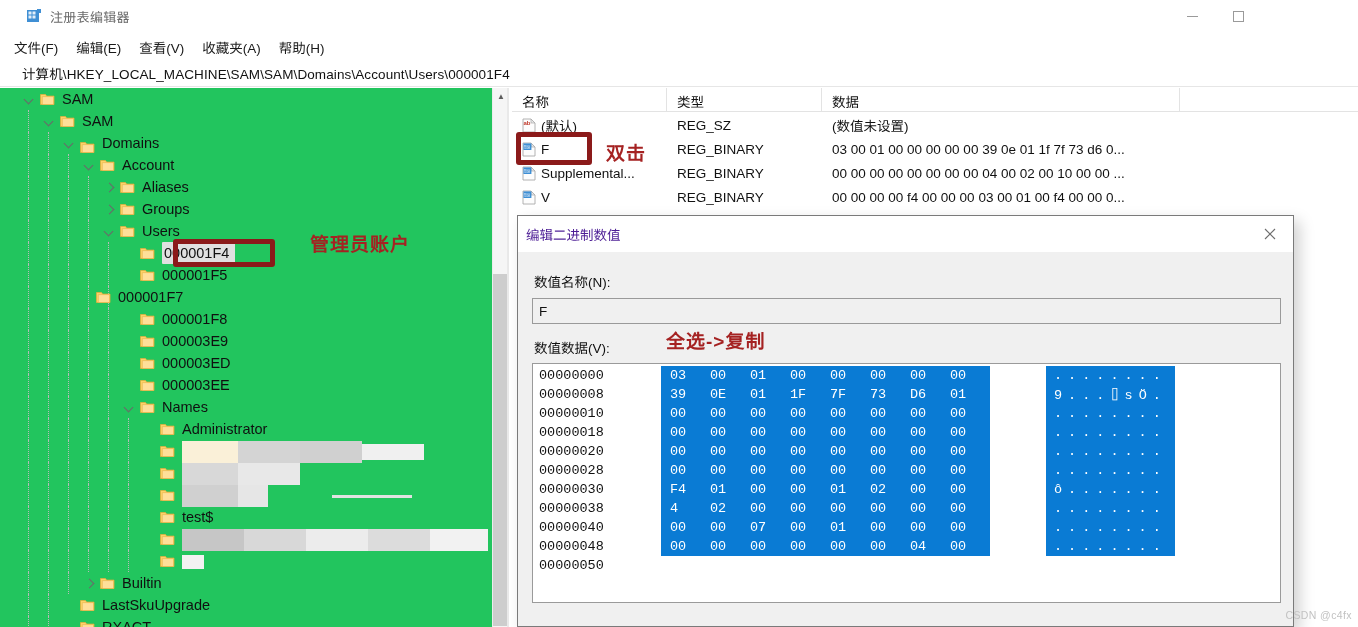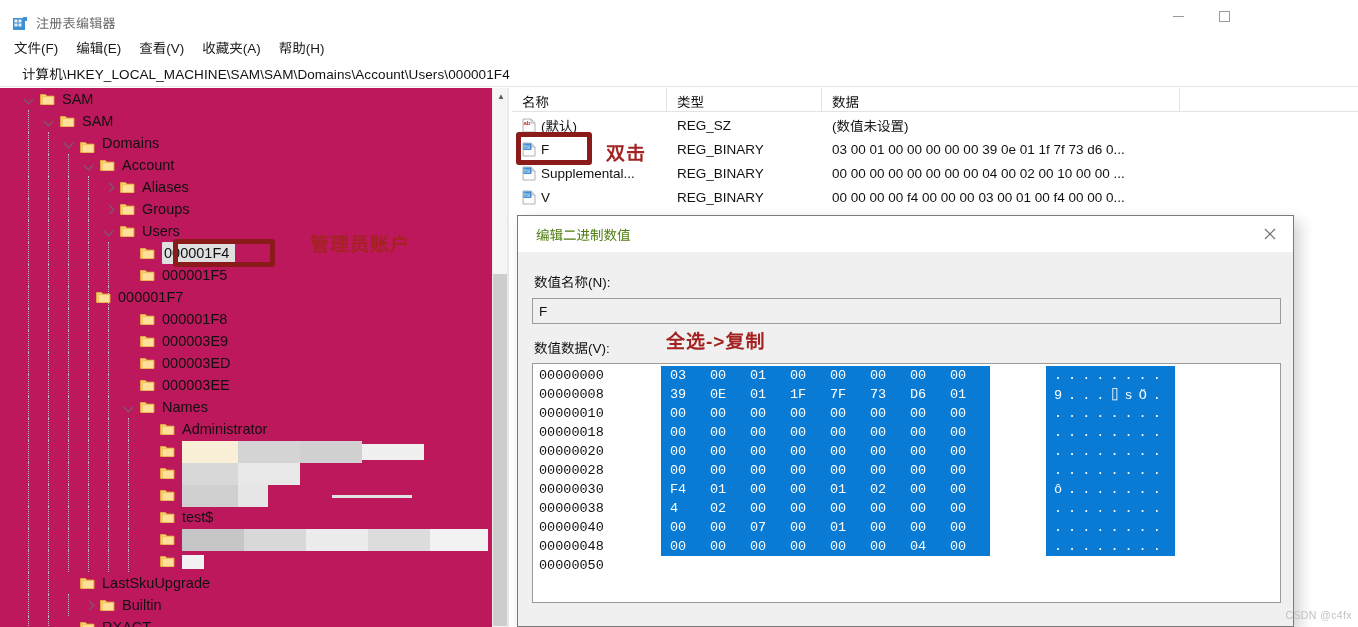--- a/index.html
+++ b/index.html
@@ -14,24 +14,24 @@
   }
   #app {
     position: relative;
     width: 1358px; height: 627px;
     background: #ffffff;
     overflow: hidden;
   }
 
   
   .titlebar {
-    position: absolute; left: 2px; top: 0;
+    position: absolute; left: 16px; top: 0;
     width: 1245px; height: 32px;
     background: #ffffff;
-    display: flex; align-items: flex-end;
+    display: flex; align-items: center;
   }
   .title-icon {
     width: 16px; height: 16px;
     margin-left: 10px; margin-right: 8px;
     position: relative; flex: none;
   }
   .title-icon .glyph { display:block; }
   .title-text {
     font-size: 13px; color: #6a6a6a;
     letter-spacing: .3px;
@@ -81,21 +81,21 @@
   }
   .addr-underline {
     position: absolute; left: 0; top: 86px;
     width: 1358px; height: 1px; background: #e6e6e6;
   }
 
   
   .tree-pane {
     position: absolute; left: 0; top: 88px;
     width: 492px; height: 539px;
-    background: #be185d;
+    background: #22c55e;
     overflow: hidden;
   }
   .splitter {
     position: absolute; left: 507px; top: 88px;
     width: 2px; height: 539px;
     background: #e9e9e9;
   }
 
   
   .tree-scroll {
@@ -217,22 +217,22 @@
     background: #f0f0f0;
     border: 1px solid #7a7a7a;
     box-shadow: 6px 6px 14px rgba(0,0,0,0.18);
   }
   .dlg-title {
     height: 37px; background: #ffffff;
     display: flex; align-items: center;
     border-bottom: 1px solid #f0f0f0;
   }
   .dlg-title-text {
-    font-size: 13.5px; color: #4d7c0f;
-    margin-left: 18px; white-space: nowrap;
+    font-size: 13.5px; color: #4c1d95;
+    margin-left: 8px; white-space: nowrap;
   }
   .dlg-close {
     margin-left: auto; width: 46px; height: 37px;
     display: flex; align-items: center; justify-content: center;
     color: #6d6d6d; font-size: 15px;
     cursor: default;
   }
   .dlg-body { position: relative; padding: 0 14px; }
   .dlg-lbl {
     font-size: 13.5px; color: #111;
@@ -635,42 +635,42 @@
           <span class="dotline" style="left: 128px; top: 0px; height: 22px;"></span>
           <span class="tw"></span>
           <span class="folder"><svg width="15" height="13" viewBox="0 0 15 13">
               <path d="M0.5 1.5h5l1.2 1.6H14v8.4H0.5z" fill="#ffd169" stroke="#e0ae3d" stroke-width=".8"></path>
               <path d="M2.3 3.6h11.2v7.9H2.3z" fill="#ffdf99" stroke="#e0ae3d" stroke-width=".5"></path>
             </svg></span>
           <span class="redact" style="width: 22px;">
             <span class="rblk" style="left: 0px; width: 22px; height: 14px; background: rgb(242, 242, 242); top: 2px;"></span>
           </span>
         </div>
-        <div class="tree-row" style="padding-left: 58px;">
-          <span class="dotline" style="left: 28px; top: 0px; height: 22px;"></span>
-          <span class="dotline" style="left: 48px; top: 0px; height: 22px;"></span>
-          <span class="tw"></span>
-          <span class="folder"><svg width="15" height="13" viewBox="0 0 15 13">
-              <path d="M0.5 1.5h5l1.2 1.6H14v8.4H0.5z" fill="#ffd169" stroke="#e0ae3d" stroke-width=".8"></path>
-              <path d="M2.3 3.6h11.2v7.9H2.3z" fill="#ffdf99" stroke="#e0ae3d" stroke-width=".5"></path>
-            </svg></span>
-          <span class="tree-label">LastSkuUpgrade</span>
-        </div>
         <div class="tree-row" style="padding-left: 78px;">
           <span class="dotline" style="left: 28px; top: 0px; height: 22px;"></span>
           <span class="dotline" style="left: 48px; top: 0px; height: 22px;"></span>
           <span class="dotline" style="left: 68px; top: 0px; height: 22px;"></span>
           <span class="tw">
             <span class="chev right"></span>
           </span>
           <span class="folder"><svg width="15" height="13" viewBox="0 0 15 13">
               <path d="M0.5 1.5h5l1.2 1.6H14v8.4H0.5z" fill="#ffd169" stroke="#e0ae3d" stroke-width=".8"></path>
               <path d="M2.3 3.6h11.2v7.9H2.3z" fill="#ffdf99" stroke="#e0ae3d" stroke-width=".5"></path>
             </svg></span>
           <span class="tree-label">Builtin</span>
+        </div>
+        <div class="tree-row" style="padding-left: 58px;">
+          <span class="dotline" style="left: 28px; top: 0px; height: 22px;"></span>
+          <span class="dotline" style="left: 48px; top: 0px; height: 22px;"></span>
+          <span class="tw"></span>
+          <span class="folder"><svg width="15" height="13" viewBox="0 0 15 13">
+              <path d="M0.5 1.5h5l1.2 1.6H14v8.4H0.5z" fill="#ffd169" stroke="#e0ae3d" stroke-width=".8"></path>
+              <path d="M2.3 3.6h11.2v7.9H2.3z" fill="#ffdf99" stroke="#e0ae3d" stroke-width=".5"></path>
+            </svg></span>
+          <span class="tree-label">LastSkuUpgrade</span>
         </div>
         <div class="tree-row" style="padding-left: 58px;">
           <span class="dotline" style="left: 28px; top: 0px; height: 22px;"></span>
           <span class="dotline" style="left: 48px; top: 0px; height: 22px;"></span>
           <span class="tw"></span>
           <span class="folder"><svg width="15" height="13" viewBox="0 0 15 13">
               <path d="M0.5 1.5h5l1.2 1.6H14v8.4H0.5z" fill="#ffd169" stroke="#e0ae3d" stroke-width=".8"></path>
               <path d="M2.3 3.6h11.2v7.9H2.3z" fill="#ffdf99" stroke="#e0ae3d" stroke-width=".5"></path>
             </svg></span>
           <span class="tree-label">RXACT</span>

